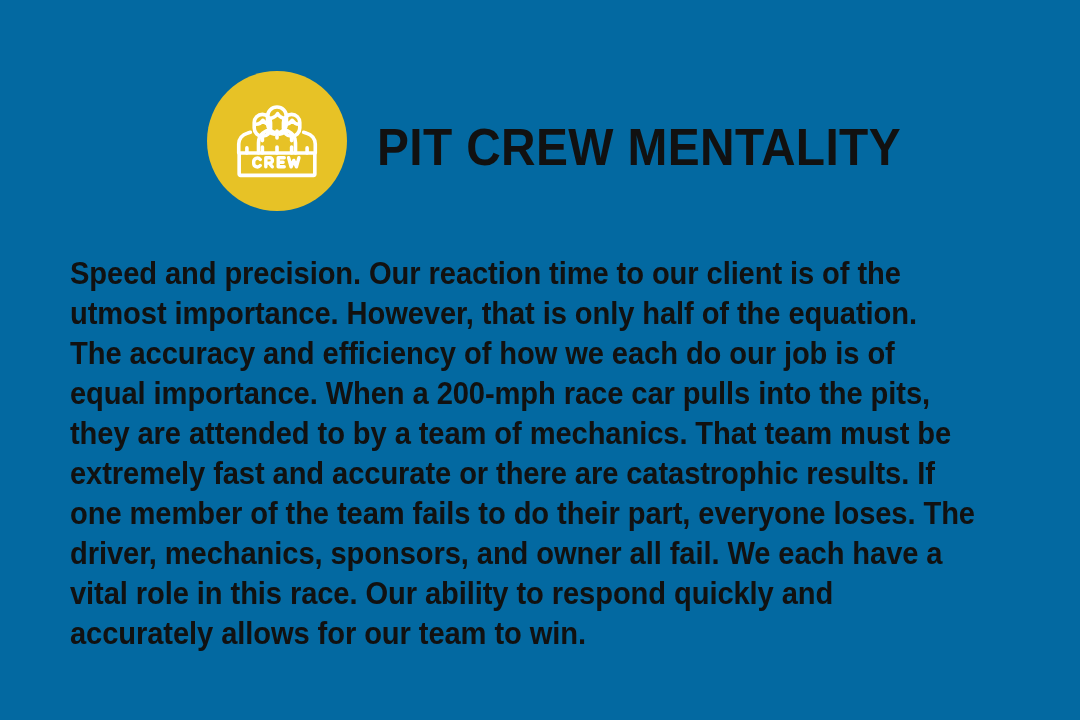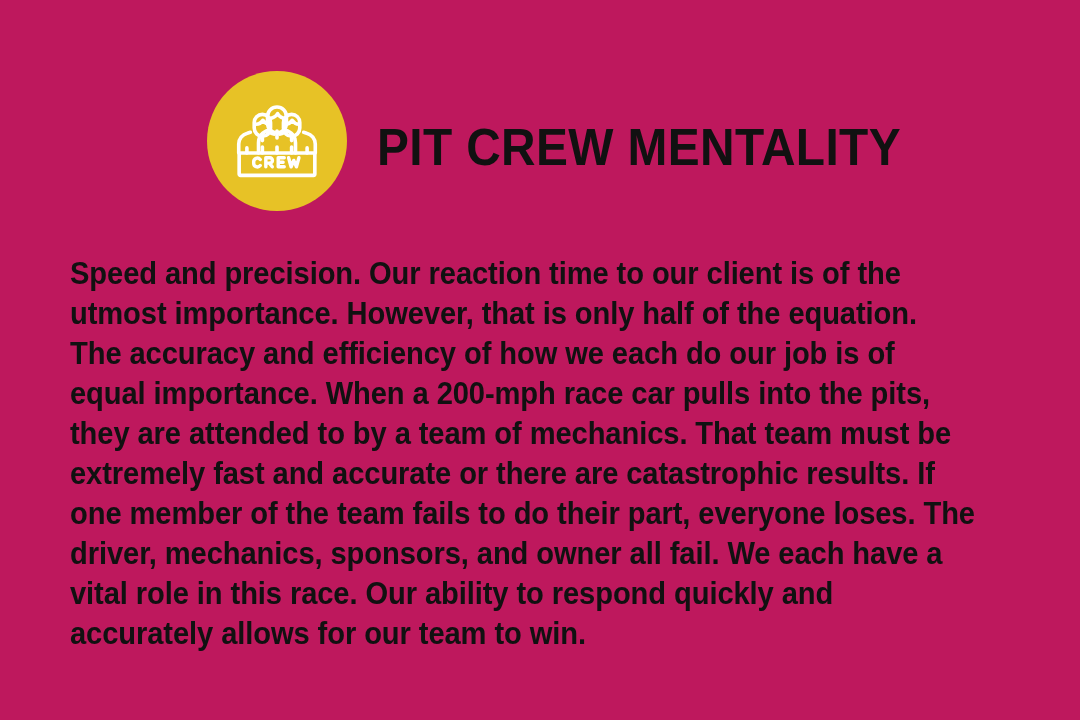--- a/index.html
+++ b/index.html
@@ -11,21 +11,21 @@
     height: 720px;
     background: #ffffff;
     font-family: "Liberation Sans", sans-serif;
     overflow: hidden;
     position: relative;
   }
 
   .card {
     position: absolute;
     inset: 0;
-    background: #be185d;
+    background: #0369a1;
   }
 
   
   .header {
     position: absolute;
     left: 0;
     top: 71px;
     width: 1080px;
     height: 140px;
     display: flex;

